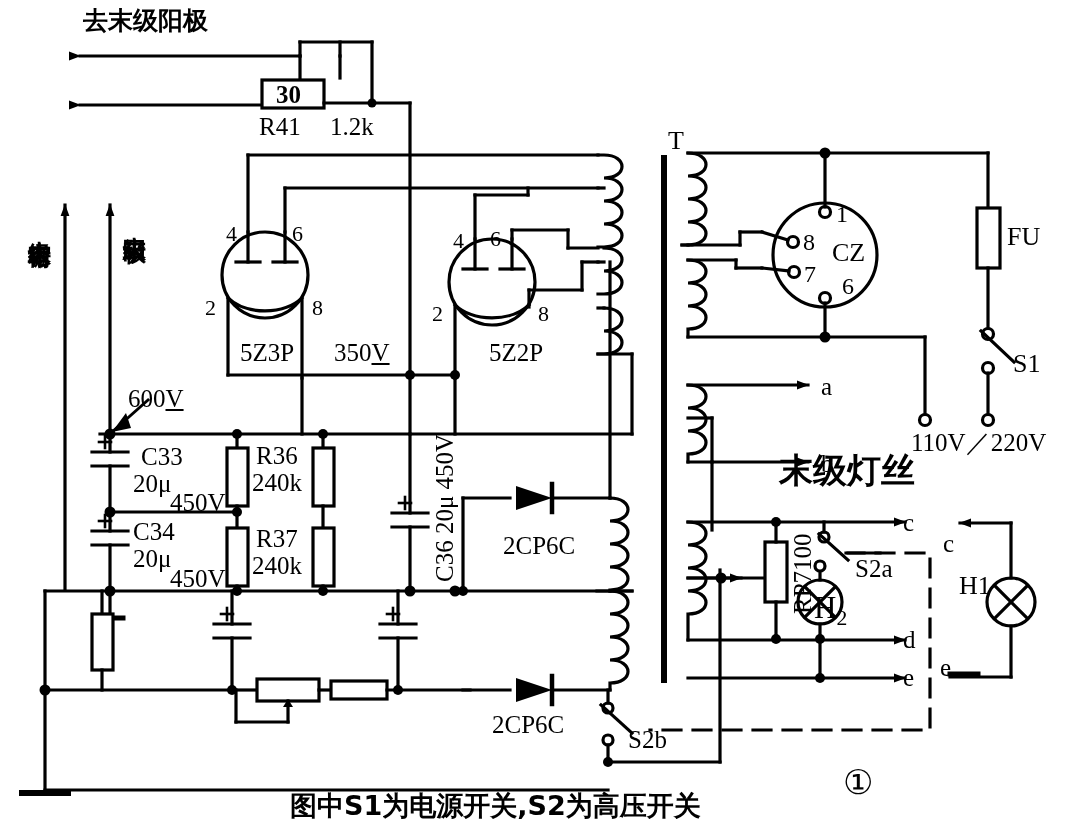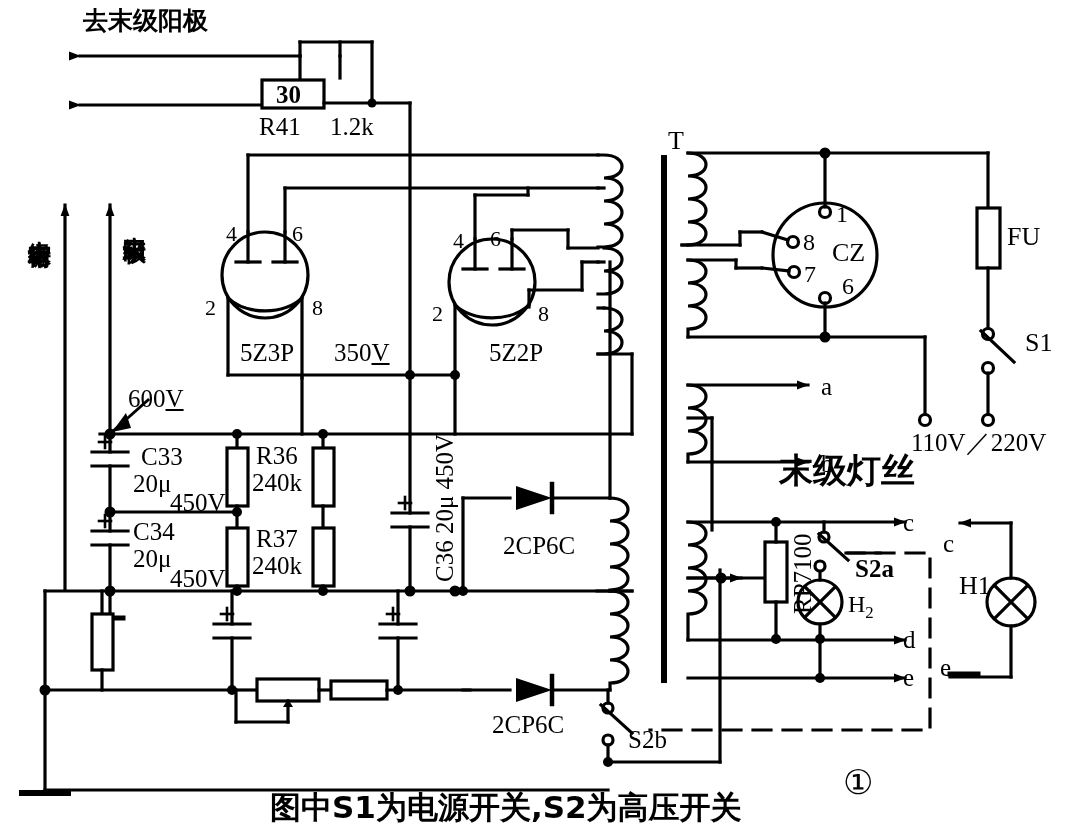--- a/index.html
+++ b/index.html
@@ -454,35 +454,35 @@
 
   <div class="lbl ser" style="left:668px; top:128px; font-size:26px;">T</div>
 
   <div class="lbl ser" style="left:832px; top:240px; font-size:26px;">CZ</div>
   <div class="lbl ser" style="left:836px; top:202px; font-size:24px;">1</div>
   <div class="lbl ser" style="left:803px; top:230px; font-size:24px;">8</div>
   <div class="lbl ser" style="left:804px; top:262px; font-size:24px;">7</div>
   <div class="lbl ser" style="left:842px; top:274px; font-size:24px;">6</div>
 
   <div class="lbl ser" style="left:1007px; top:224px; font-size:26px;">FU</div>
-  <div class="lbl ser" style="left:1013px; top:330px; font-size:26px;margin-left:12px;">S1</div>
+  <div class="lbl ser" style="left:1013px; top:351px; font-size:26px;">S1</div>
   <div class="lbl ser" style="left:911px; top:430px; font-size:25px;">110V／220V</div>
 
   <div class="lbl ser" style="left:821px; top:374px; font-size:25px;">a</div>
   <div class="lbl cn" style="left:779px; top:405px; font-size:34px;margin-top:48px;">末级灯丝</div>
   <div class="lbl ser" style="left:821px; top:451px; font-size:25px;">b</div>
 
   <div class="lbl ser rot90" style="left:790px; top:614px; font-size:25px;">RP7100</div>
 
-  <div class="lbl ser" style="left:855px; top:556px; font-size:25px;font-weight:bold;">S2a</div>
-  <div class="lbl ser" style="left:848px; top:592px; font-size:24px;"><span>H</span><span class="sub">2</span></div>
+  <div class="lbl ser" style="left:855px; top:556px; font-size:25px;">S2a</div>
+  <div class="lbl ser" style="left:814px; top:592px; font-size:31px;"><span>H</span><span class="sub">2</span></div>
   <div class="lbl ser" style="left:943px; top:573px; font-size:26px;margin-left:16px;">H1</div>
 
   <div class="lbl ser" style="left:903px; top:510px; font-size:25px;">c</div>
   <div class="lbl ser" style="left:903px; top:627px; font-size:25px;">d</div>
   <div class="lbl ser" style="left:903px; top:665px; font-size:25px;">e</div>
   <div class="lbl ser" style="left:943px; top:531px; font-size:25px;">c</div>
   <div class="lbl ser" style="left:940px; top:655px; font-size:25px;">e</div>
 
-  <div class="lbl cn" style="left:270px; top:792px; font-size:31px;text-align:center;">图中S1为电源开关,S2为高压开关</div>
+  <div class="lbl cn" style="left:290px; top:792px; font-size:27px;text-align:center;">图中S1为电源开关,S2为高压开关</div>
   <div class="lbl ser" style="left:843px; top:766px; font-size:34px;">①</div>
 
 </div>
 
 </body></html>

